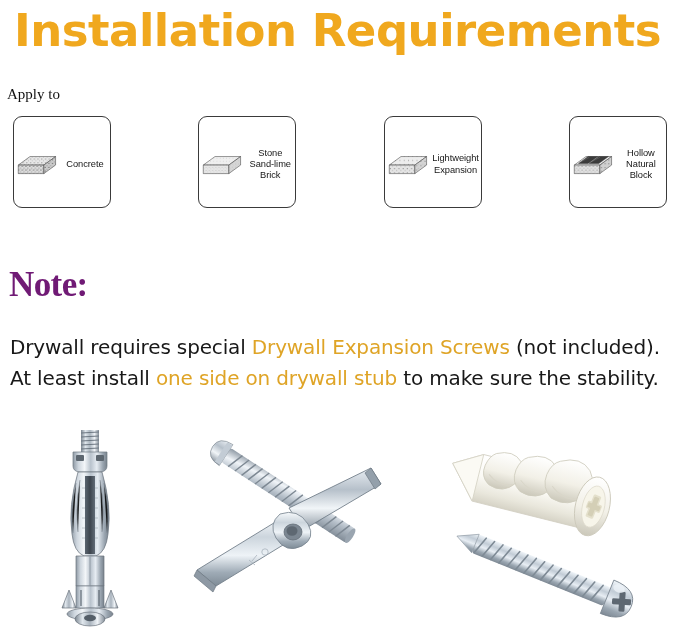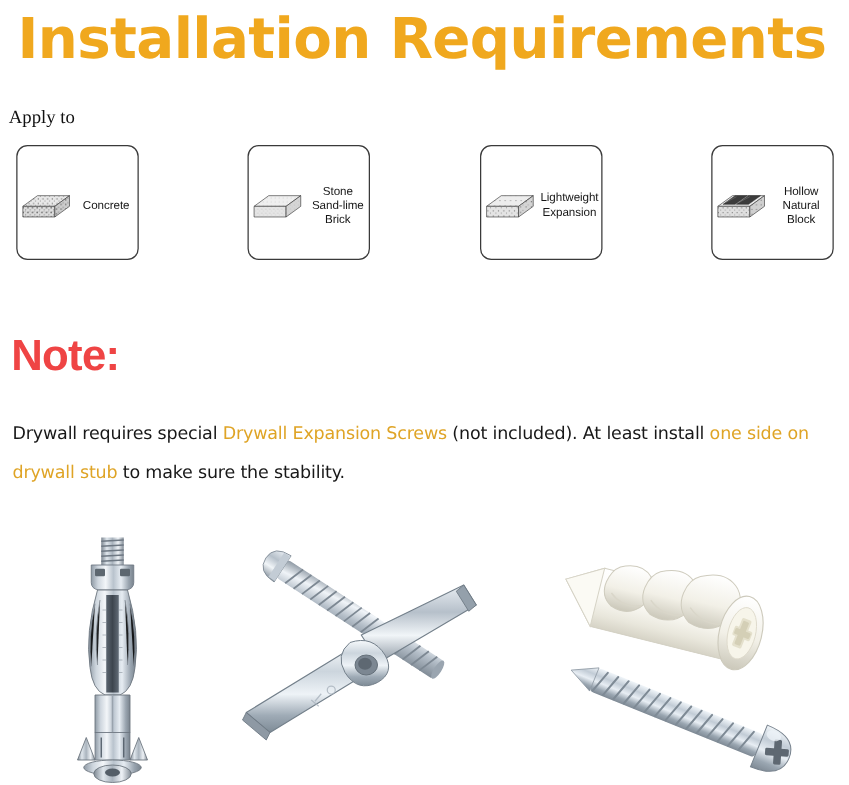--- a/index.html
+++ b/index.html
@@ -80,36 +80,36 @@
     width: 94px;
     margin-top: 1px;
     letter-spacing: -0.05px;
   }
 
   
   #note-heading {
     position: absolute;
     left: 9px;
     top: 264px;
-    font-family: Liberation Sans, sans-serif;
+    font-family: Liberation Serif, serif;
     font-weight: bold;
     font-size: 35px;
     line-height: 42px;
-    color: #ef4444;
+    color: #701a75;
     letter-spacing: -0.6px;
   }
 
   
   #note-body {
     position: absolute;
     left: 10px;
     top: 332px;
     width: 660px;
     font-family: "DejaVu Sans", sans-serif;
-    font-size: 14px;
+    font-size: 20px;
     line-height: 31px;
     color: #181818;
     letter-spacing: -0.15px;
   }
   #note-body .hl {
     color: #dfa426;
   }
 
   
   #hardware-row {

